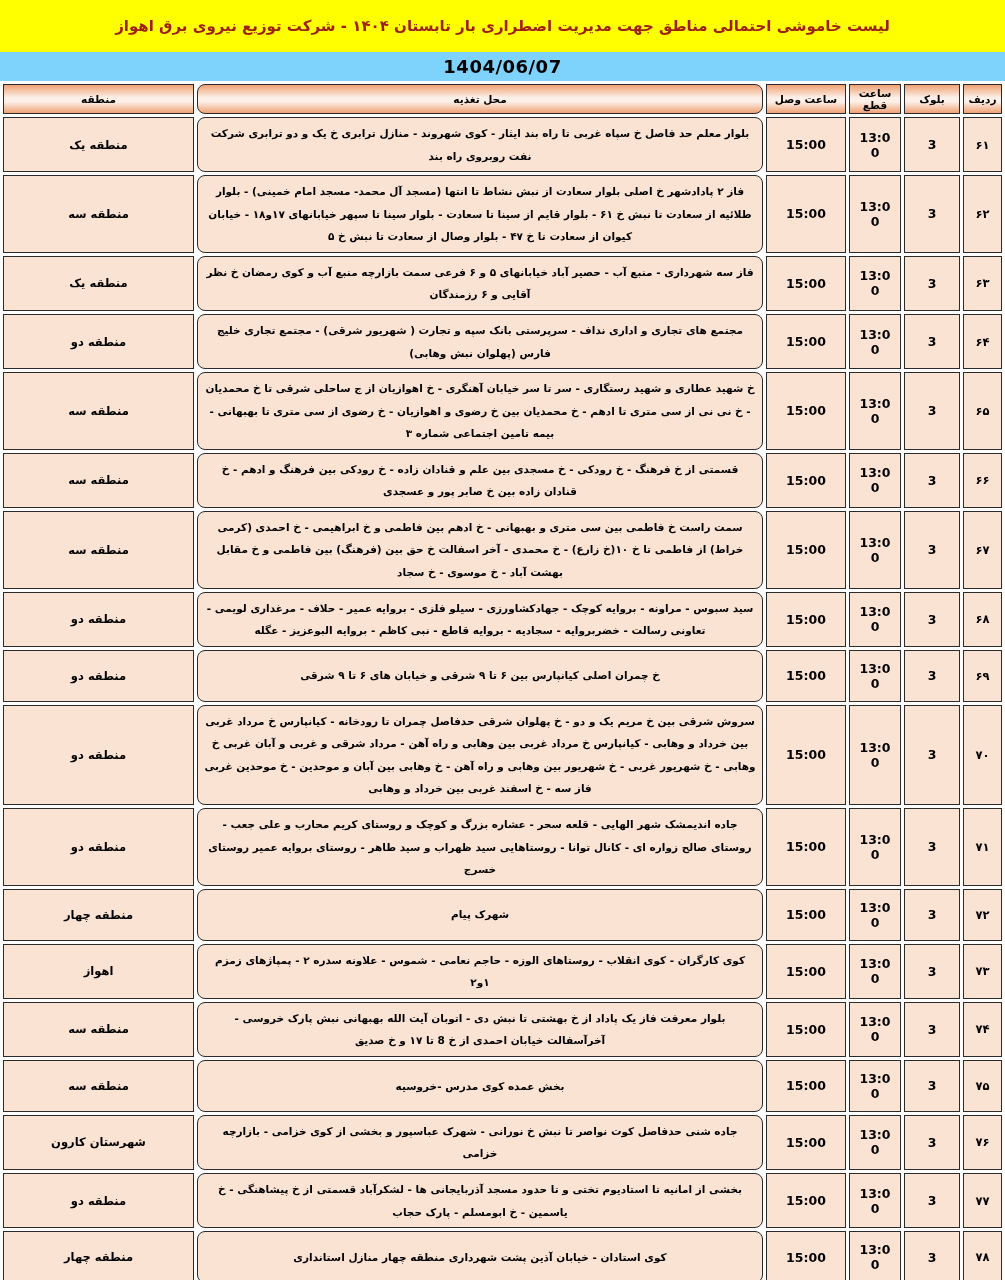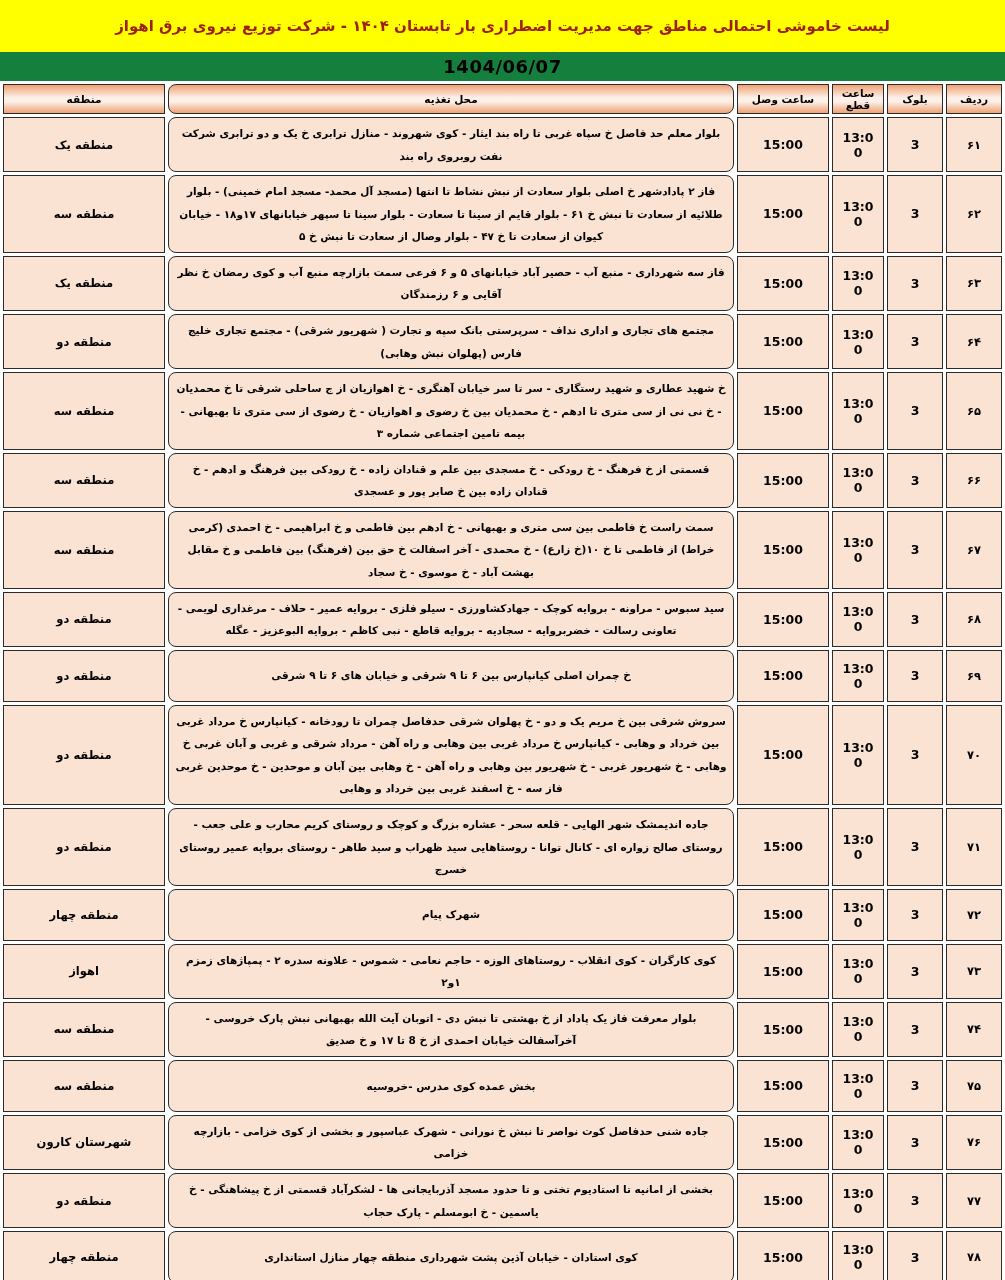--- a/index.html
+++ b/index.html
@@ -16,21 +16,21 @@
     padding:0 30px;
     box-sizing:border-box;
   }
   .title-bar .title-text{
     color:#9E1F13;
     font-weight:bold;
     font-size:15px;
     line-height:1.5;
   }
   .date-bar{
-    background:#15803d;
+    background:#7dd3fc;
     min-height:29px;
     display:flex;align-items:center;justify-content:center;
     box-sizing:border-box;
   }
   .date-bar .date-text{
     color:#000000;
     font-weight:bold;
     font-size:18px;
     letter-spacing:.5px;
     direction:ltr;
@@ -52,24 +52,24 @@
     padding:4px 6px;
     box-sizing:border-box;
     overflow-wrap:break-word;
   }
   table.outage th{
     background:linear-gradient(180deg,#EFA173 0%,#FCF0E8 45%,#FCF0E8 60%,#EFA173 100%);
     font-size:10.5px;
     height:22px;
     padding:2px 4px;
   }
-  .c-num{width:56px;font-size:11.5px;}
+  .c-num{width:39px;font-size:11.5px;}
   .c-block{width:56px;font-size:12.5px;direction:ltr;}
   .c-cut{width:52px;font-size:12.5px;direction:ltr;}
-  .c-recon{width:92px;font-size:12.5px;direction:ltr;}
+  .c-recon{width:80px;font-size:12.5px;direction:ltr;}
   .c-loc{width:566px;font-size:10.5px;line-height:2.15;padding:4px 12px;border-radius:8px;}
   .c-region{font-size:11.5px;}
   tr.data-row td{height:52px;}
 </style>
 </head>
 <body>
 
 <div class="title-bar">
   <span class="title-text">لیست خاموشی احتمالی مناطق جهت مدیریت اضطراری بار تابستان ۱۴۰۴ - شرکت توزیع نیروی برق اهواز</span>
 </div>

